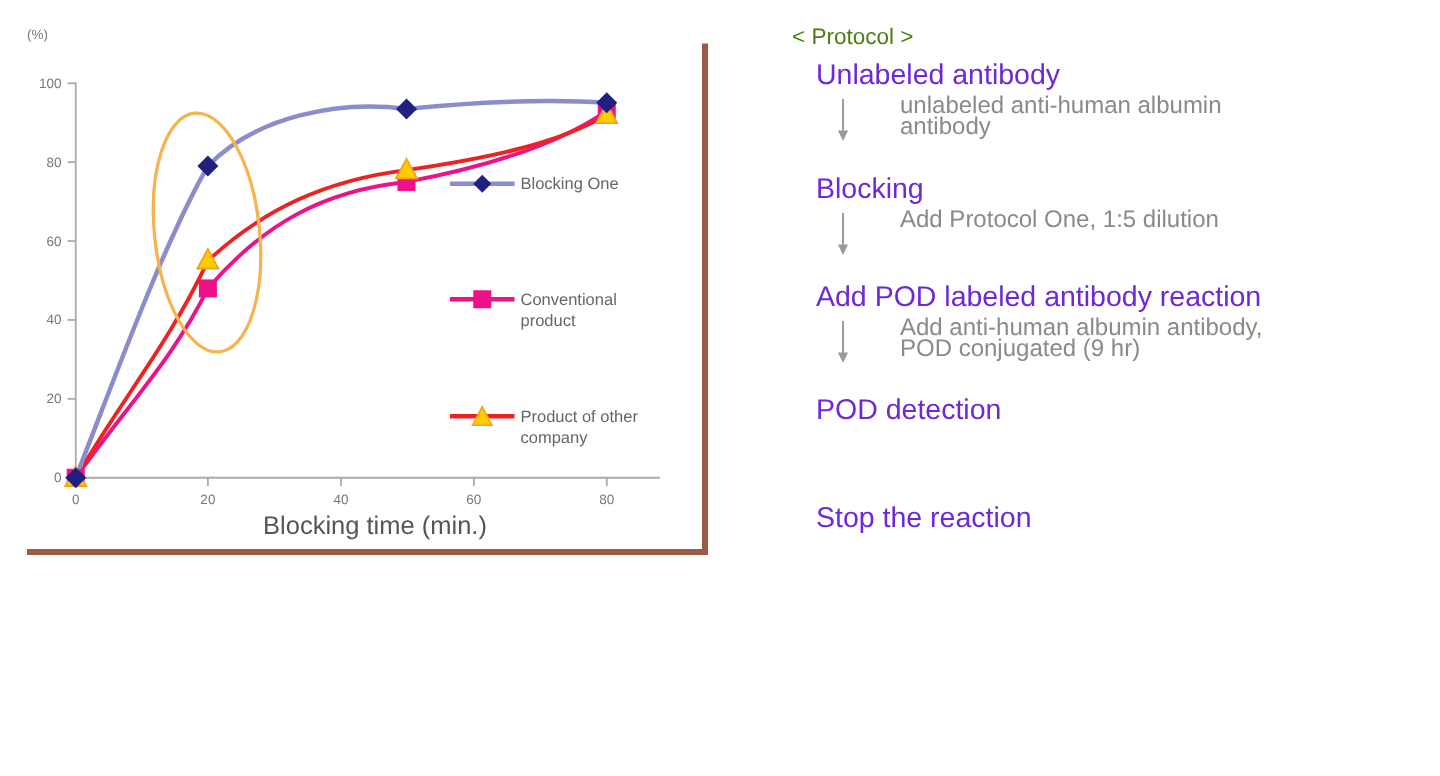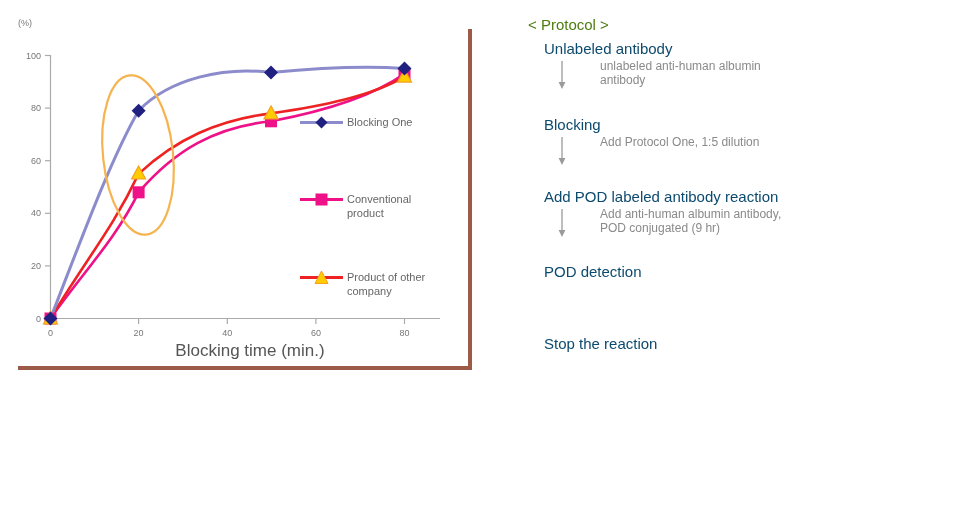--- a/index.html
+++ b/index.html
@@ -93,41 +93,41 @@
     font-size: 15px;
     color: #4d7c0f;
     white-space: nowrap;
   }
   .proto-step {
     position: absolute;
     left: 0;
     width: 430px;
   }
   .proto-head {
-    font-size: 15px;
-    color: #0c4a6e;
+    font-size: 19px;
+    color: #6d28d9;
     margin-left: 24px;
     white-space: nowrap;
   }
   .proto-body {
     position: relative;
     margin-left: 24px;
     margin-top: 2px;
     min-height: 16px;
   }
   .proto-arrow {
     position: absolute;
     left: 12px;
     top: 1px;
     width: 12px;
     height: 30px;
   }
   .proto-note {
     margin-left: 56px;
-    font-size: 12px;
+    font-size: 16px;
     line-height: 14px;
     color: #8a8a8a;
     white-space: pre-line;
   }
 </style>
 </head>
 <body>
 
 <div id="figure-panel">
 

